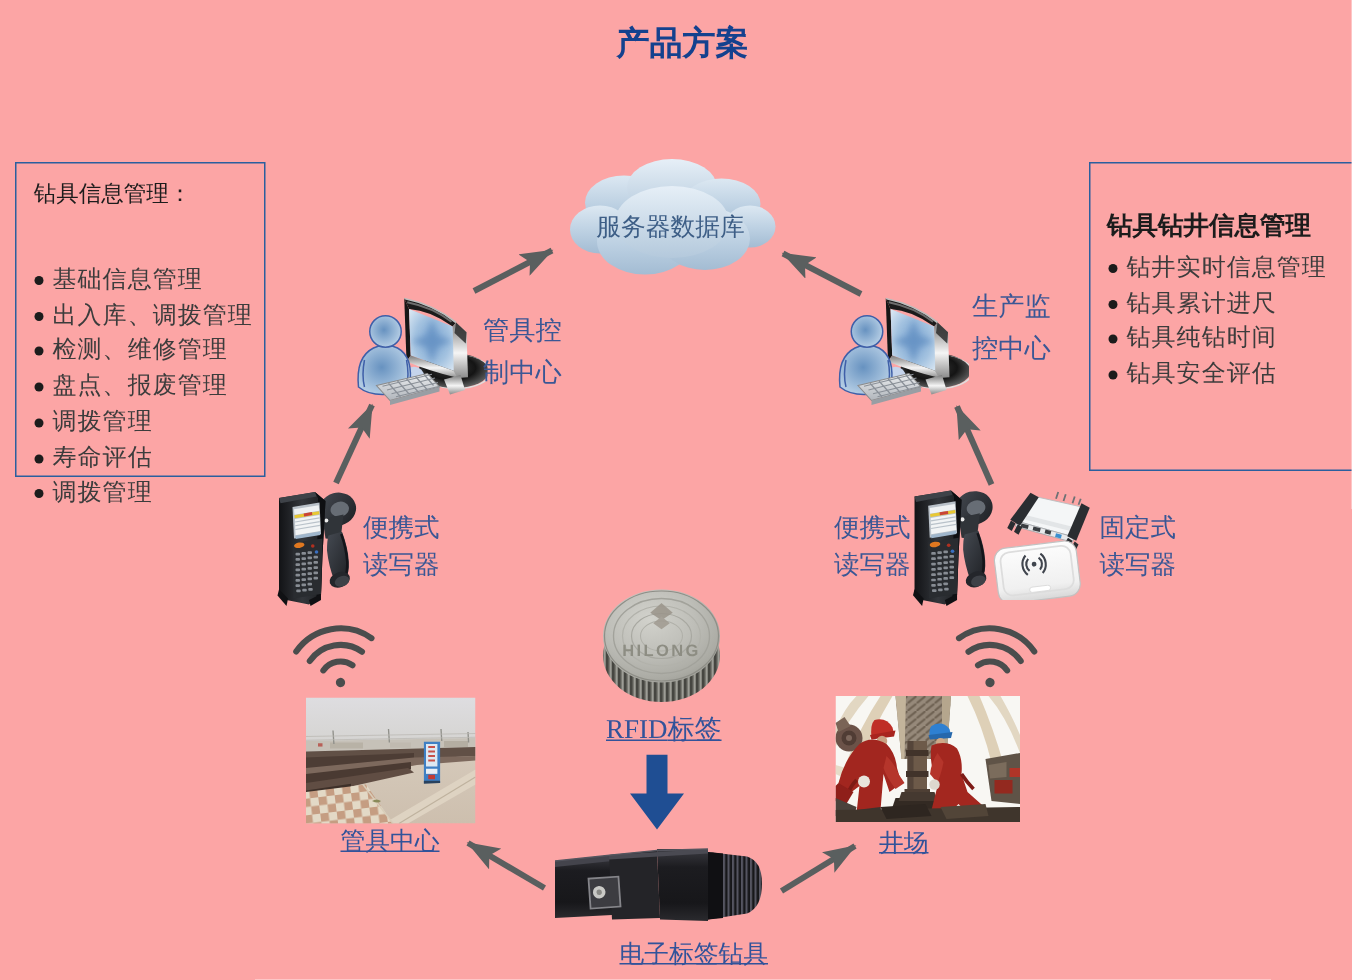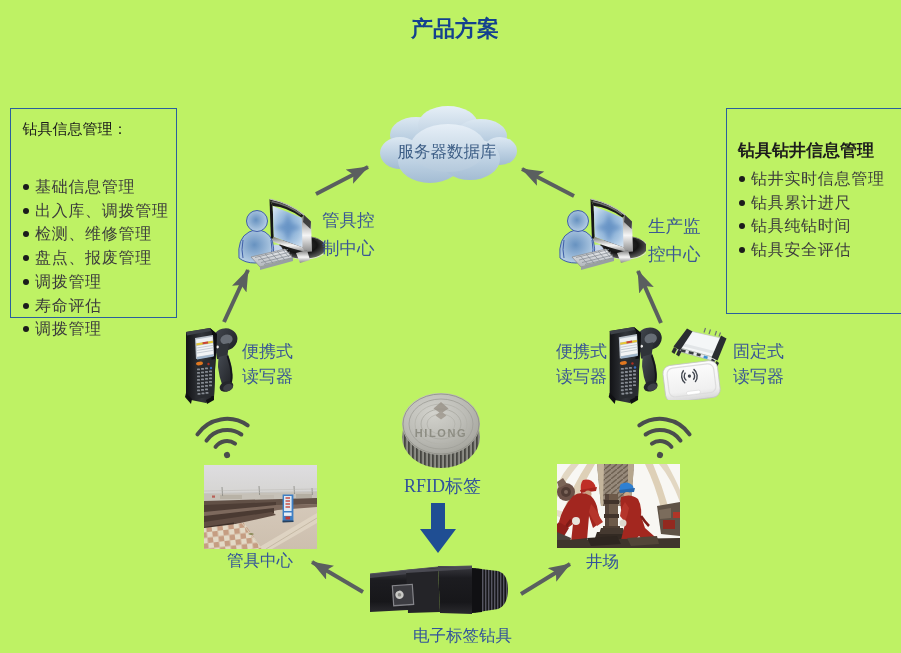--- a/index.html
+++ b/index.html
@@ -1,21 +1,21 @@
 <!DOCTYPE html>
 <html><head>
 <meta charset="utf-8">
 <style>
   html,body{margin:0;padding:0;}
   body{width:901px;height:653px;background:#ffffff;overflow:hidden;
        font-family:"Liberation Sans",sans-serif;}
-  #page{position:relative;width:901px;height:653px;background:#bef264;}
+  #page{position:relative;width:901px;height:653px;background:#fca5a5;}
   .abs{position:absolute;}
   .lbl{position:absolute;color:#3a5795;font-size:17px;line-height:25px;white-space:nowrap;}
-  .cap{position:absolute;color:#32539a;font-size:16.5px;white-space:nowrap;}
+  .cap{position:absolute;color:#32539a;font-size:16.5px;white-space:nowrap;text-decoration:underline;}
   .li{position:relative;padding-left:24px;font-size:16px;letter-spacing:0.7px;
       color:#3c3c3c;line-height:23.7px;white-space:nowrap;}
   .li::before{content:"";position:absolute;left:11.5px;top:9px;width:6px;height:6px;
       border-radius:50%;background:#1c1c1c;}
 </style>
 </head>
 <body>
 <div id="page">
 
   <div class="abs" style="left:408px;top:14px;width:94px;text-align:center;font-size:22px;font-weight:bold;color:#14418e;letter-spacing:0px;">产品方案</div>
@@ -154,21 +154,21 @@
       </g>
     </defs>
     <use href="#pcicon"></use>
   </svg>
 
   <svg class="abs" style="left:556px;top:196px;" width="90" height="78" viewBox="0 0 90 78">
     <use href="#pcicon"></use>
   </svg>
 
   <div class="lbl" style="left:322px;top:206px;line-height:28px;font-size:17.5px;">管具控<br>制中心</div>
-  <div class="lbl" style="left:648px;top:212px;line-height:28px;font-size:17.5px;">生产监<br>控中心</div>
+  <div class="lbl" style="left:648px;top:190px;line-height:28px;font-size:17.5px;">生产监<br>控中心</div>
 
   <svg class="abs" style="left:181px;top:326px;" width="60" height="79" viewBox="0 0 60 79">
     <defs>
       <linearGradient id="hbody" x1="0" y1="0" x2="1" y2="0">
         <stop offset="0" stop-color="#121316"></stop>
         <stop offset="0.5" stop-color="#33363b"></stop>
         <stop offset="1" stop-color="#1b1d20"></stop>
       </linearGradient>
       <linearGradient id="hring" x1="0" y1="0" x2="1" y2="1">
         <stop offset="0" stop-color="#454a52"></stop>

